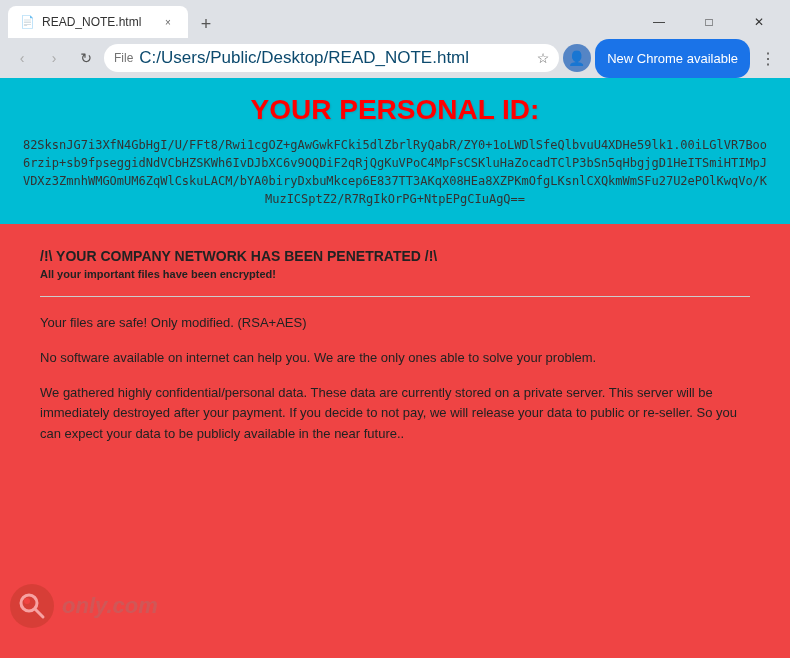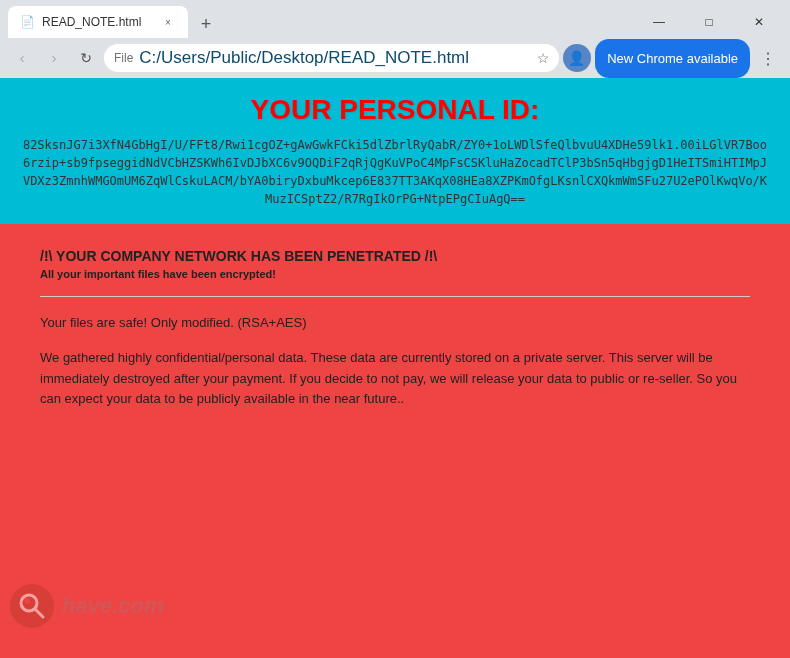--- a/index.html
+++ b/index.html
@@ -169,27 +169,28 @@
       <div class="id-value">82SksnJG7i3XfN4GbHgI/U/FFt8/Rwi1cgOZ+gAwGwkFCki5dlZbrlRyQabR/ZY0+1oLWDlSfeQlbvuU4XDHe59lk1.00iLGlVR7Boo6rzip+sb9fpseggidNdVCbHZSKWh6IvDJbXC6v9OQDiF2qRjQgKuVPoC4MpFsCSKluHaZocadTClP3bSn5qHbgjgD1HeITSmiHTIMpJVDXz3ZmnhWMGOmUM6ZqWlCskuLACM/bYA0biryDxbuMkcep6E837TT3AKqX08HEa8XZPKmOfgLKsnlCXQkmWmSFu27U2ePOlKwqVo/KMuzICSptZ2/R7RgIkOrPG+NtpEPgCIuAgQ==</div>
     </div>
 
     <div class="main-content">
       <div class="main-heading">/!\ YOUR COMPANY NETWORK HAS BEEN PENETRATED /!\</div>
       <div class="main-subheading">All your important files have been encrypted!</div>
 
       <hr class="divider">
 
       <div class="paragraph">Your files are safe! Only modified. (RSA+AES)</div>
+      <div class="paragraph">No software available on internet can help you. We are the only ones able to solve your problem.</div>
       <div class="paragraph">We gathered highly confidential/personal data. These data are currently stored on a private server. This server will be immediately destroyed after your payment. If you decide to not pay, we will release your data to public or re-seller. So you can expect your data to be publicly available in the near future..</div>
     </div>
   </div>
 </div>
 
 <div class="watermark">
   <div class="watermark-circle">
     <svg width="28" height="28" viewBox="0 0 28 28">
       <circle cx="11" cy="11" r="8" fill="none" stroke="#fff" stroke-width="3"></circle>
       <line x1="17" y1="17" x2="25" y2="25" stroke="#fff" stroke-width="3" stroke-linecap="round"></line>
       <circle cx="9" cy="9" r="3" fill="#ff4444" opacity="0.8"></circle>
     </svg>
   </div>
-  <span class="watermark-text">have.com</span>
+  <span class="watermark-text">only.com</span>
 </div>
 
 </body></html>

